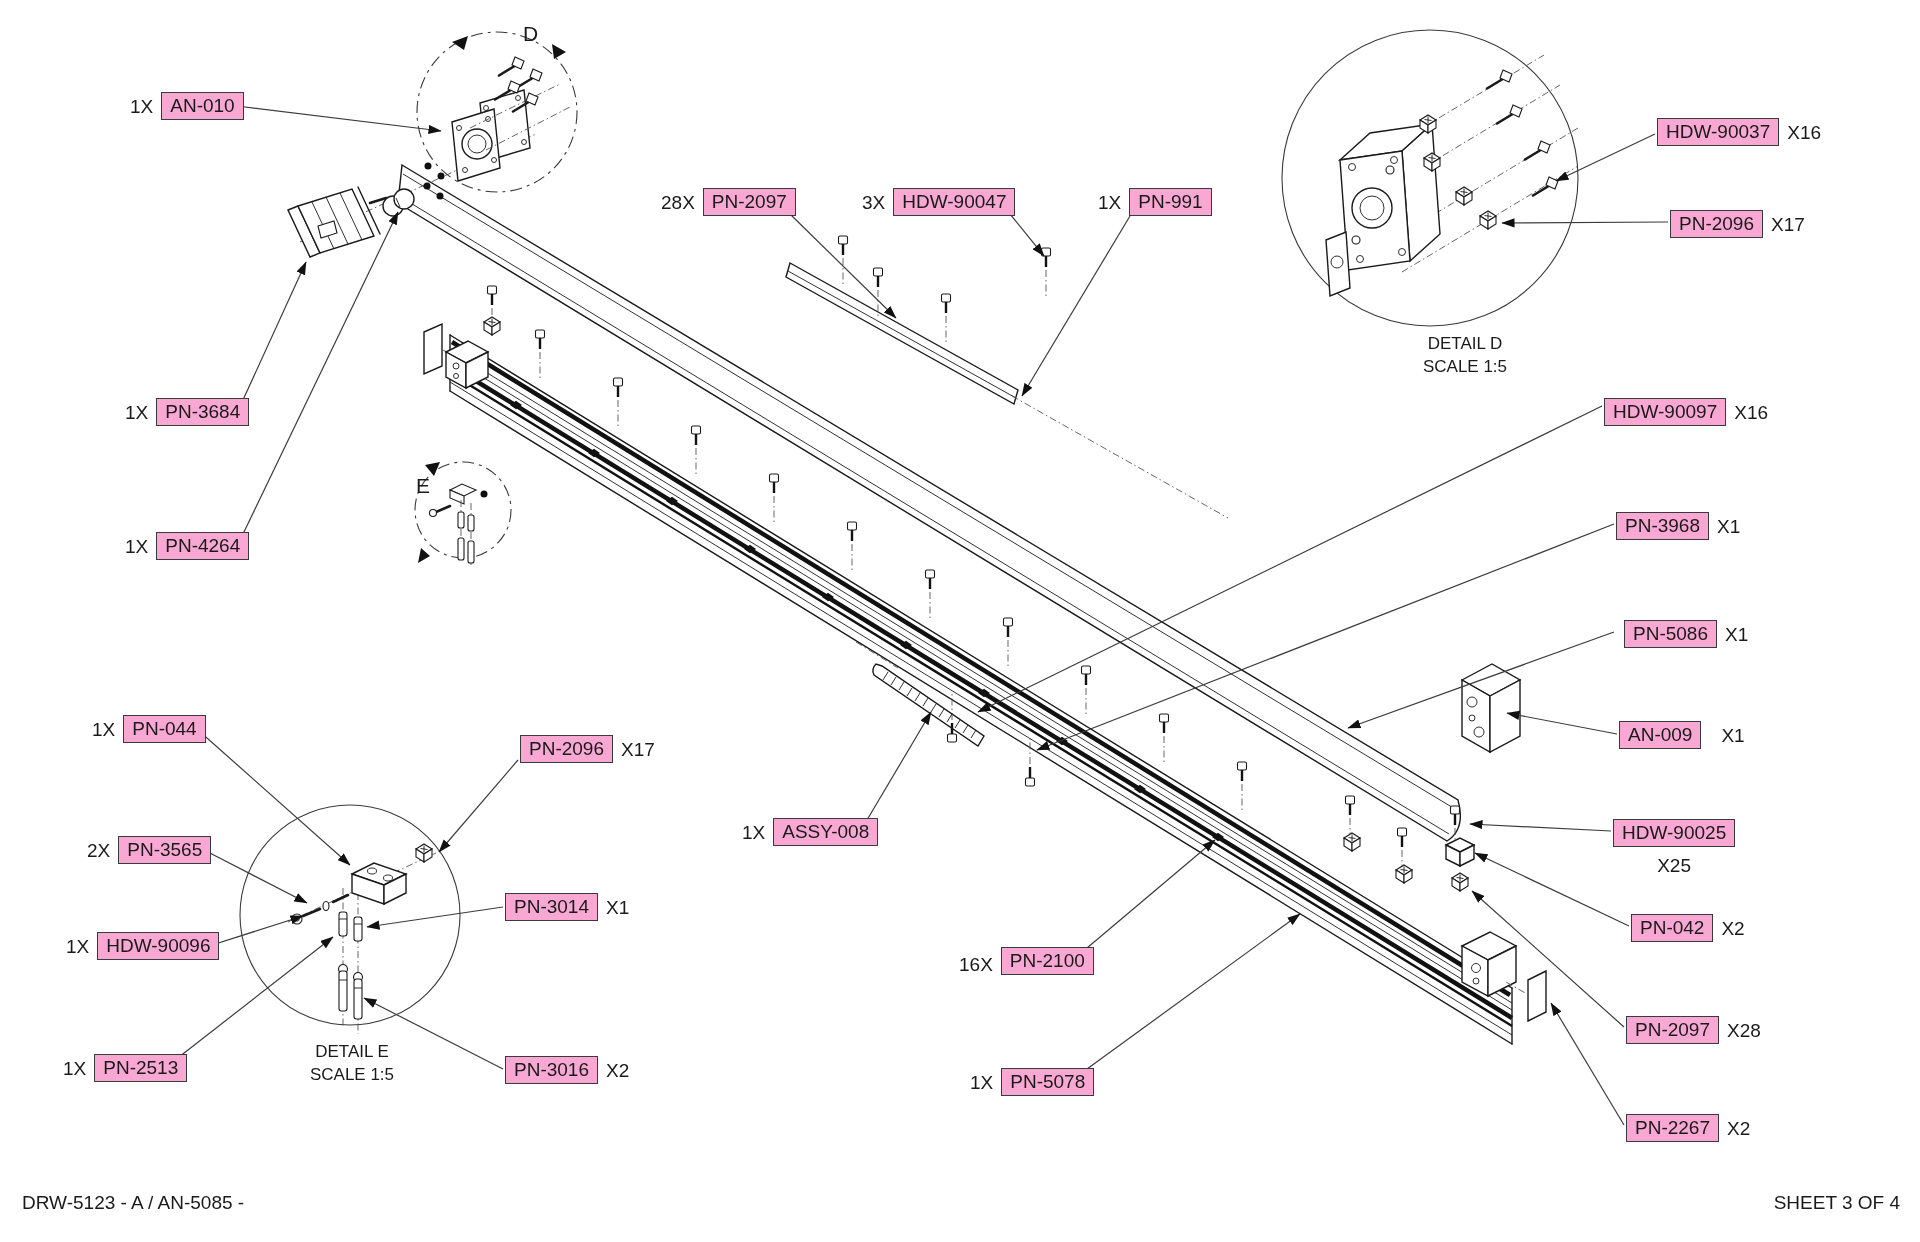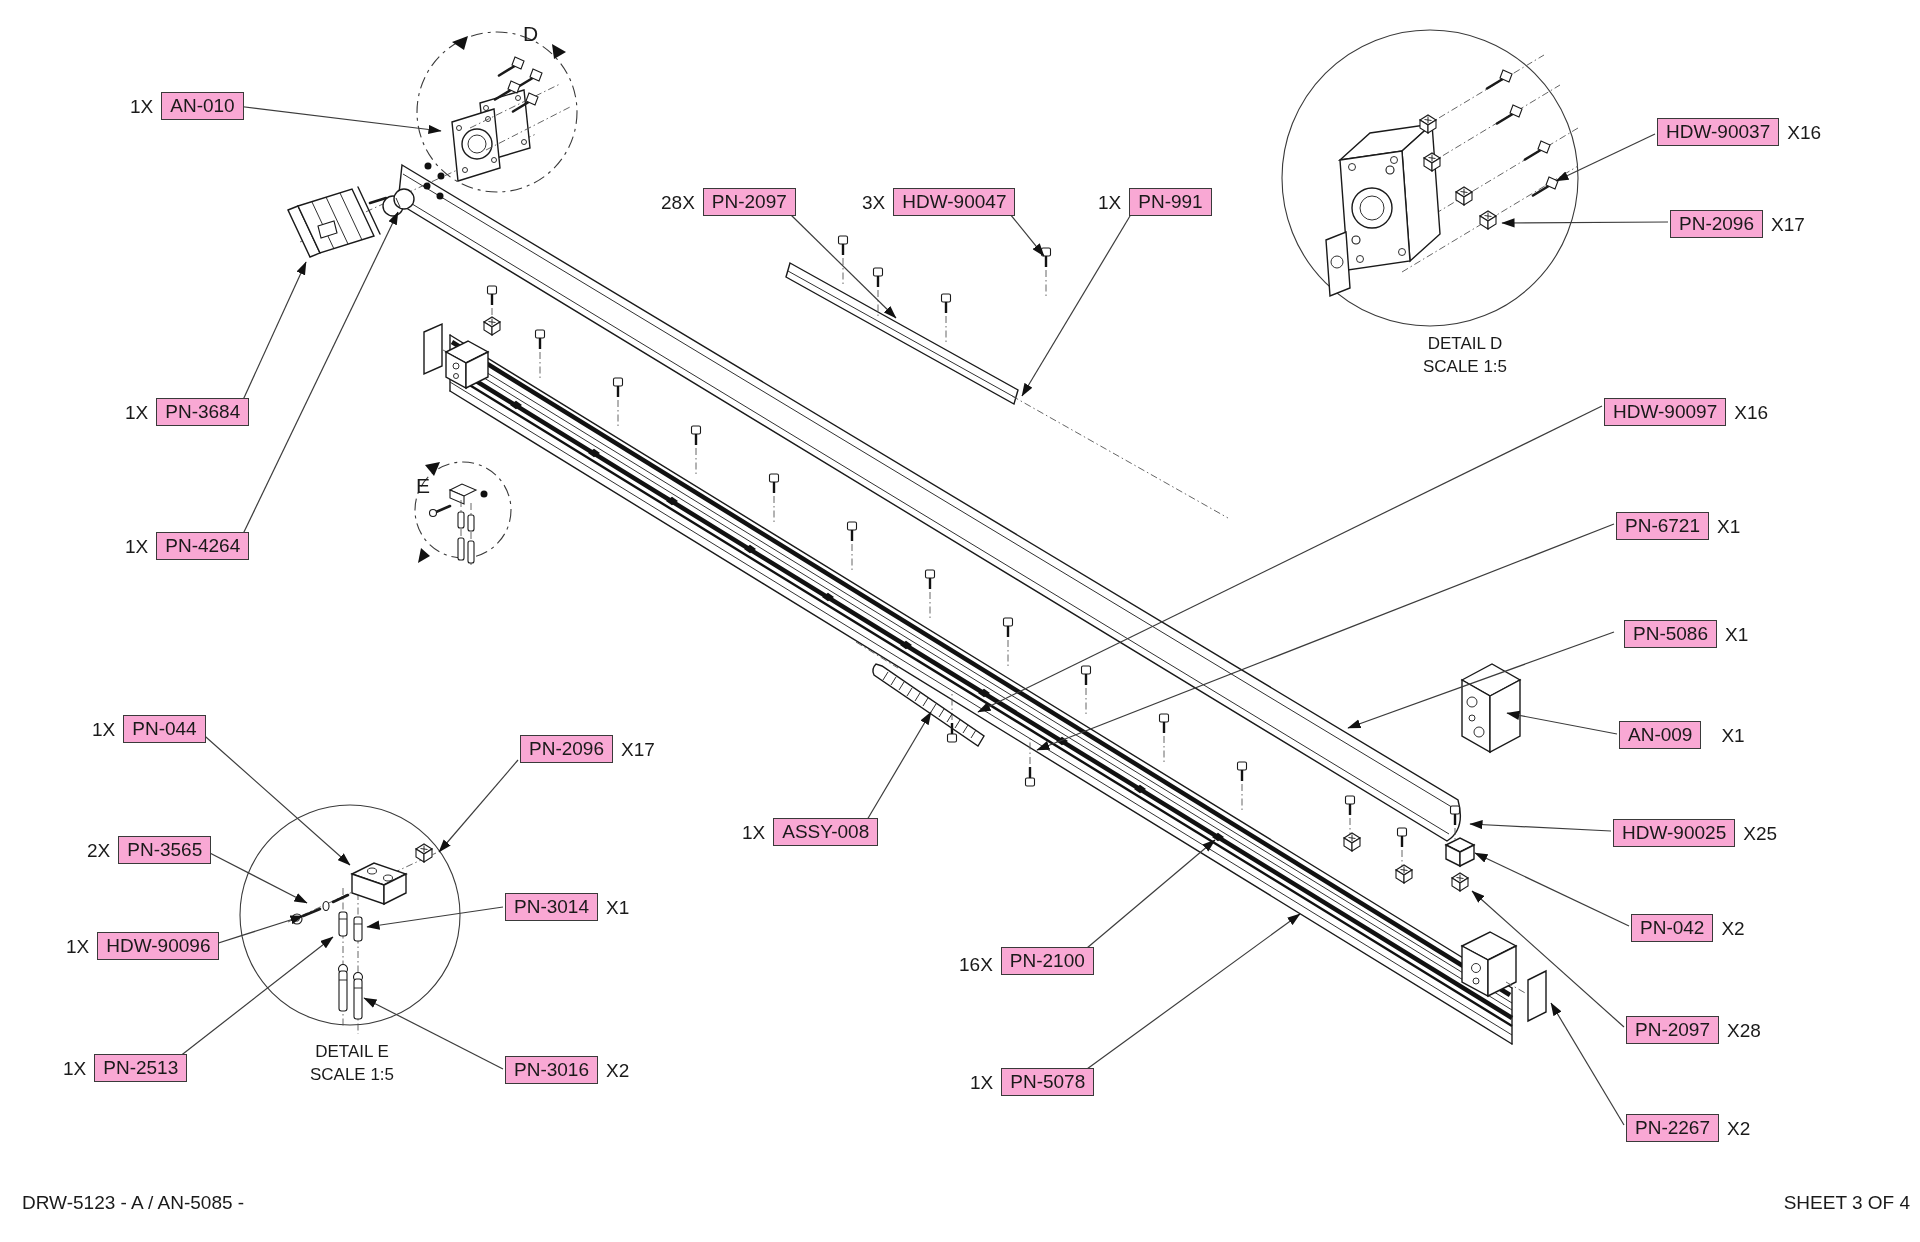--- a/index.html
+++ b/index.html
@@ -366,32 +366,32 @@
       </div>
       <div class="part-label" style="left: 1670px; top: 210px;">
         <span class="box">PN-2096</span>
         <span class="qty">X17</span>
       </div>
       <div class="part-label" style="left: 1604px; top: 398px;">
         <span class="box">HDW-90097</span>
         <span class="qty">X16</span>
       </div>
       <div class="part-label" style="left: 1616px; top: 512px;">
-        <span class="box">PN-6721</span>
+        <span class="box">PN-3968</span>
         <span class="qty">X1</span>
       </div>
       <div class="part-label" style="left: 1616px; top: 620px; padding-left: 8px;">
         <span class="box">PN-5086</span>
         <span class="qty">X1</span>
       </div>
       <div class="part-label" style="left: 1619px; top: 721px; gap: 20px;">
         <span class="box">AN-009</span>
         <span class="qty">X1</span>
       </div>
-      <div class="part-label" style="left: 1613px; top: 819px;">
+      <div class="part-label" style="left: 1613px; top: 819px; flex-direction: column;">
         <span class="box">HDW-90025</span>
         <span class="qty">X25</span>
       </div>
       <div class="part-label" style="left: 1631px; top: 914px;">
         <span class="box">PN-042</span>
         <span class="qty">X2</span>
       </div>
       <div class="part-label" style="left: 1626px; top: 1016px;">
         <span class="box">PN-2097</span>
         <span class="qty">X28</span>
@@ -436,15 +436,15 @@
         <span class="qty">16X</span>
         <span class="box">PN-2100</span>
       </div>
       <div class="part-label" style="left: 970px; top: 1068px;">
         <span class="qty">1X</span>
         <span class="box">PN-5078</span>
       </div>
     </div>
 
 <div class="footer-text" style="left:22px;top:1192px;">DRW-5123 - A / AN-5085 -</div>
-<div class="footer-text" style="right:10px;top:1192px;">SHEET 3 OF 4</div>
+<div class="footer-text" style="right:20px;top:1192px;">SHEET 3 OF 4</div>
 
 </div>
 
 </body></html>

